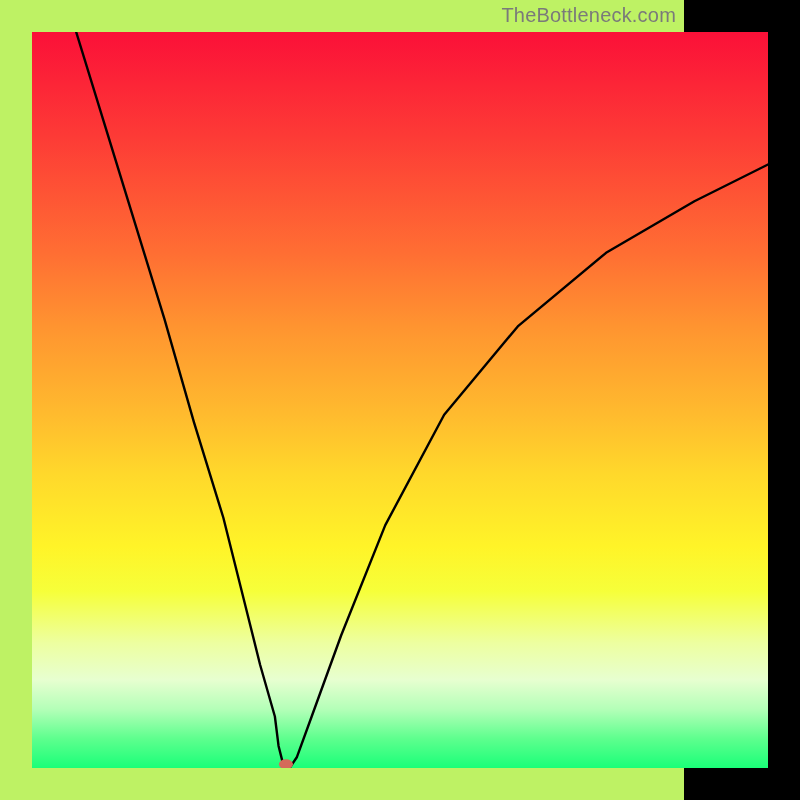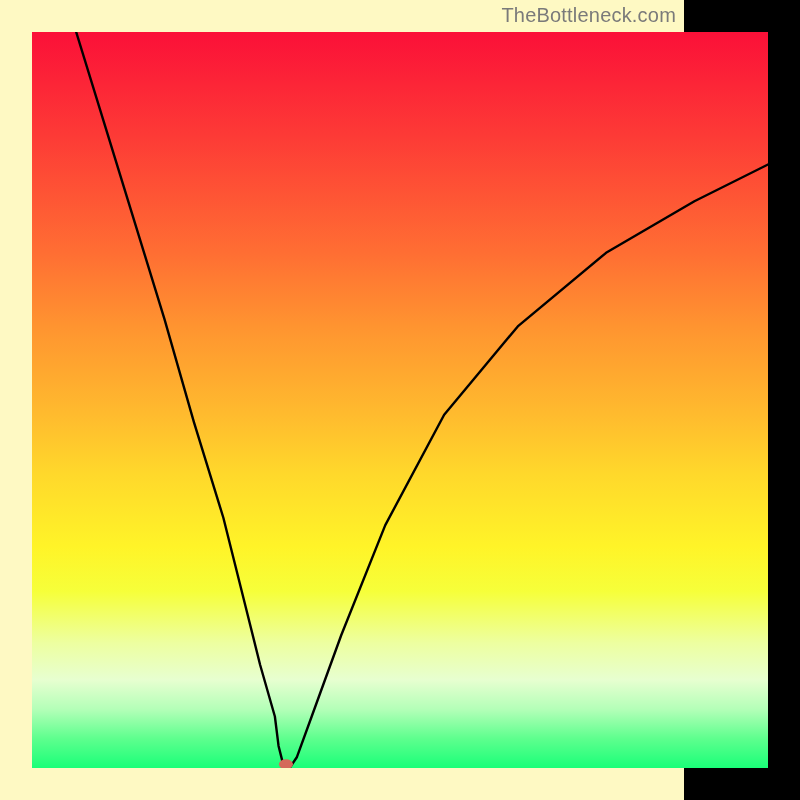--- a/index.html
+++ b/index.html
@@ -8,21 +8,21 @@
     width: 800px;
     height: 800px;
     background: #000;
     font-family: Arial, Helvetica, sans-serif;
     overflow: hidden;
   }
   .frame {
     position: relative;
     width: 684px;
     height: 800px;
-    background: #fef9c3;
+    background: #bef264;
   }
   .plot-area {
     position: absolute;
     left: 32px;
     top: 32px;
     width: 736px;
     height: 736px;
     
     background: linear-gradient(to bottom,
       #fb1038 0%,

